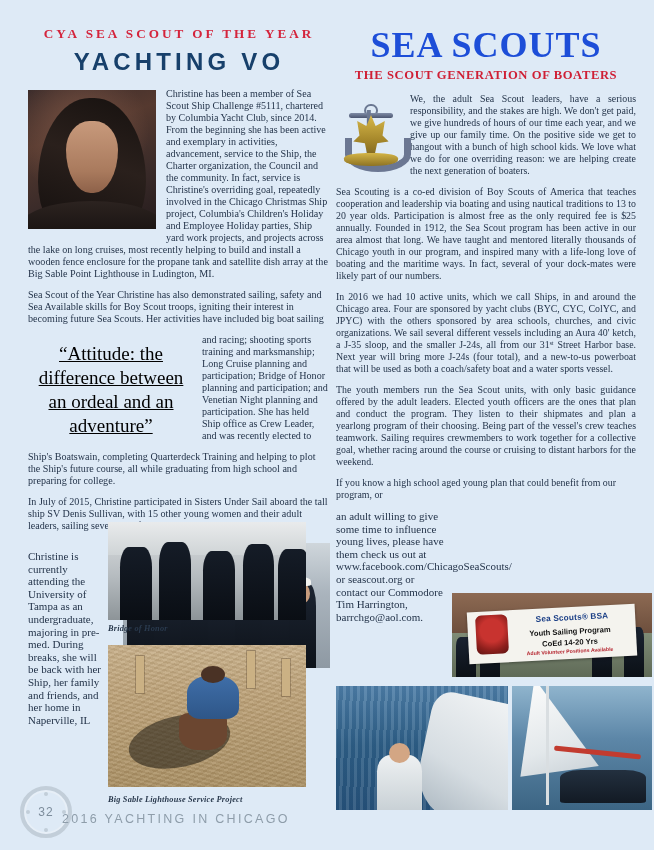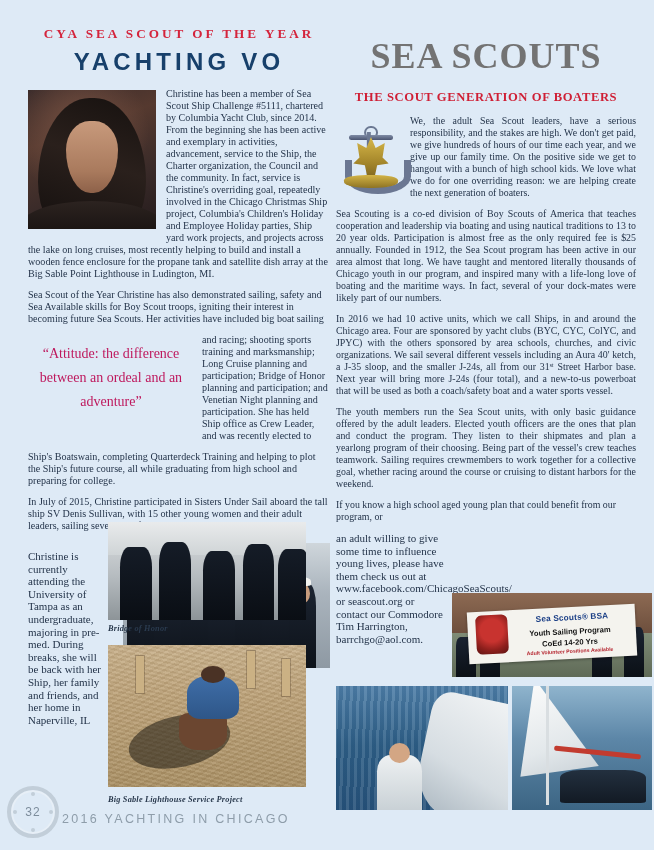--- a/index.html
+++ b/index.html
@@ -54,23 +54,23 @@
   }
 
   .body-text{
     font-size:10.1px;line-height:12.0px;text-align:left;
     color:#24344a;
   }
   .body-text p{margin:0 0 9px 0;}
 
   .pullquote{
     font-family:"Liberation Serif",serif;
-    color:#be185d;font-size:14px;line-height:24px;
+    color:#000000;font-size:19px;line-height:24px;
     text-align:center;margin:6px 0 8px 0;
-    float:left;width:166px;padding:2px 8px 2px 0;
+    float:left;width:166px;padding:2px 8px 2px 0;text-decoration:underline;
   }
   .caption{
     font-family:"Liberation Serif",serif;
     font-style:italic;font-weight:bold;
     font-size:8.3px;color:#2a3a4e;margin:3px 0 0 0;letter-spacing:.2px;
   }
 
   
   .crew-photo{
     float:right;width:207px;height:125px;margin:2px 0 4px 8px;
@@ -141,22 +141,22 @@
   .bridge-photo .wall{
     position:absolute;left:0;top:0;width:100%;height:34%;
     background:linear-gradient(180deg,#e9ebec 0%,#cfd4d6 100%);
   }
 
   
   .right-col{position:absolute;left:336px;top:22px;width:300px;}
 
   .brand{
     font-family:"Liberation Serif",serif;
-    color:#737373;font-weight:bold;font-size:36px;
-    letter-spacing:1px;text-align:center;margin:14px;
+    color:#1d4ed8;font-weight:bold;font-size:36px;
+    letter-spacing:1px;text-align:center;margin:3px;
     line-height:40px;
   }
   .brand-sub{
     font-family:"Liberation Serif",serif;
     color:#cf1f35;font-weight:bold;font-size:12.6px;
     letter-spacing:.6px;text-align:center;margin:3px 0 10px 0;
   }
 
   .emblem{
     float:left;width:62px;height:82px;margin:4px 8px 2px 4px;position:relative;
@@ -289,21 +289,21 @@
     border-radius:24% 24% 6% 6%;
   }
   .deck-photo .boom{
     position:absolute;left:30%;top:52%;width:62%;height:4%;
     background:#c23b2f;transform:rotate(6deg);border-radius:2px;
   }
 
   
   .footer{position:absolute;left:0;bottom:0;width:100%;height:52px;}
   .porthole{
-    position:absolute;left:7px;bottom:12px;width:44px;height:44px;
+    position:absolute;left:20px;bottom:12px;width:44px;height:44px;
     border-radius:50%;
     border:4px solid #c2ced9;
     background:#deeaf6;
     box-shadow:inset 0 0 0 2px #e7eff7;
   }
   .porthole .bolt{
     position:absolute;width:4px;height:4px;border-radius:50%;
     background:#c2ced9;
   }
   .page-num{

